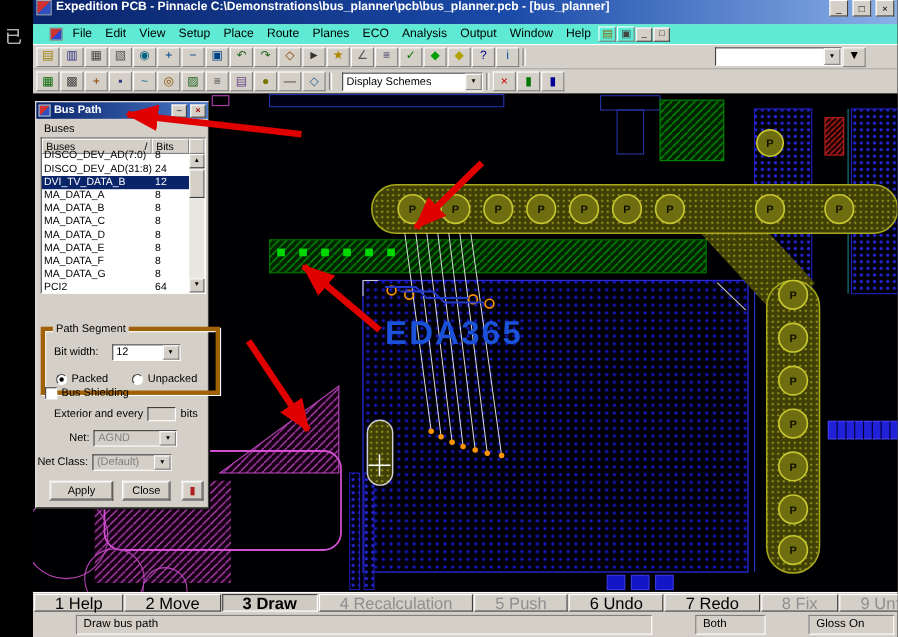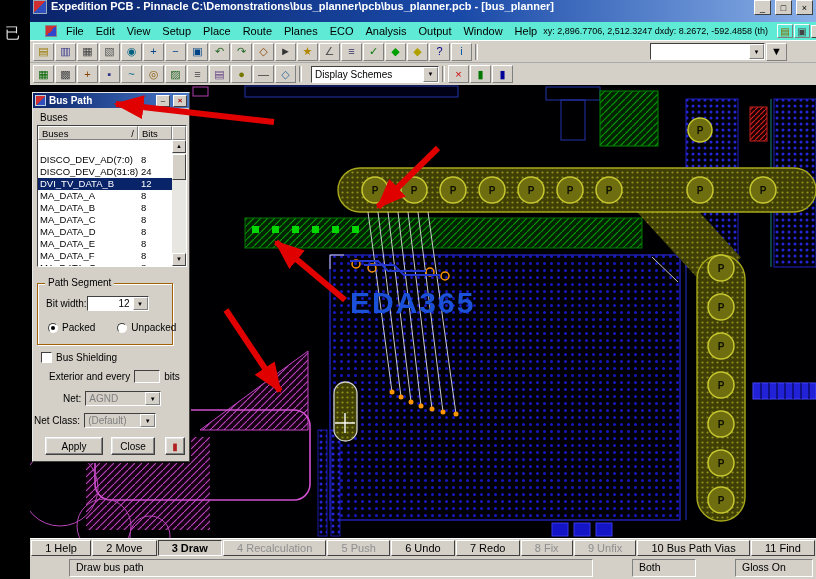--- a/index.html
+++ b/index.html
@@ -47,50 +47,50 @@
   .dlg-icon { width:11px; height:11px; flex:none; background:linear-gradient(135deg,#d03030 0 50%,#3050c0 50% 100%); border:1px solid #bcd; }
   .dlg-title-text { color:#fff; font-weight:bold; font-size:10px; flex:1; white-space:nowrap; }
   .dlg-btn { width:14px; height:12px; flex:none; background:#d4d0c8; border:1px solid; border-color:#fff #404040 #404040 #fff; font-size:8px; line-height:9px; text-align:center; }
   .dlg-btn.close-red { color:#a00000; font-weight:bold; }
   .dlg-label { position:absolute; left:7px; top:19px; }
 
   .grid { position:absolute; left:4px; top:32px; width:150px; height:142px; background:#fff; border:1px solid; border-color:#404040 #fff #fff #404040; overflow:hidden; }
   .grid-head { display:flex; height:14px; }
   .gh-cell { background:#d4d0c8; border:1px solid; border-color:#fff #808080 #808080 #fff; font-size:9.5px; padding:0 3px; display:flex; justify-content:space-between; align-items:center; }
   .gh-buses { width:100px; } .gh-bits { width:34px; } .gh-fill { width:14px; }
-  .grid-body { position:absolute; left:0; top:28px; width:134px; }
+  .grid-body { position:absolute; left:0; top:10px; width:134px; }
   .grid-row { display:flex; height:12px; line-height:12px; font-size:9.5px; }
   .grid-row .cell-name { width:100px; padding-left:2px; white-space:nowrap; overflow:hidden; }
   .grid-row .cell-bits { width:34px; padding-left:3px; }
   .grid-row.selected { background:#0a246a; color:#fff; }
   .scrollbar { position:absolute; right:0; top:14px; bottom:0; width:14px; background:#e8e6e0; }
   .sb-arrow { position:absolute; left:0; width:14px; height:13px; background:#d4d0c8; border:1px solid; border-color:#fff #404040 #404040 #fff; font-size:6px; text-align:center; line-height:11px; }
   .sb-up { top:0; } .sb-down { bottom:0; }
   .sb-thumb { position:absolute; left:0; top:14px; width:14px; height:26px; background:#d4d0c8; border:1px solid; border-color:#fff #404040 #404040 #fff; }
 
-  .fieldset { position:absolute; left:4px; top:190px; width:136px; height:62px; border:1px solid #a16207; box-shadow:inset 1px 1px 0 #fff, 1px 1px 0 #fff; }
+  .fieldset { position:absolute; left:4px; top:204px; width:163px; height:62px; border:4px solid #a16207; box-shadow:inset 1px 1px 0 #fff, 1px 1px 0 #fff; }
   .fieldset .legend { position:absolute; top:-7px; left:7px; background:#d4d0c8; padding:0 3px; }
-  .fs-row1 { position:absolute; left:8px; top:12px; display:flex; align-items:center; gap:0; width:134px;text-align:right; }
+  .fs-row1 { position:absolute; left:8px; top:12px; display:flex; align-items:center; gap:12px; width:134px; }
   .fs-row2 { position:absolute; left:10px; top:38px; display:flex; align-items:center; gap:4px; width:134px; }
   .radio { width:10px; height:10px; border-radius:50%; background:#fff; border:1px solid; border-color:#404040 #fff #fff #404040; position:relative; flex:none; }
   .radio.on::after { content:""; position:absolute; left:2px; top:2px; width:4px; height:4px; border-radius:50%; background:#000; }
   .rgap { width:14px; }
 
   .dlg-row { position:absolute; display:flex; align-items:center; gap:4px; }
   .checkbox { width:11px; height:11px; background:#fff; border:1px solid; border-color:#404040 #fff #fff #404040; flex:none; }
   .mini-input { width:26px; height:13px; background:#d4d0c8; border:1px solid; border-color:#404040 #fff #fff #404040; font-size:9px; }
   .dlg-buttons { position:absolute; left:0; top:344px; width:158px; display:flex; align-items:center; }
   .push-btn { height:18px; background:#d4d0c8; border:1px solid; border-color:#fff #404040 #404040 #fff; box-shadow:inset -1px -1px 0 #808080, inset 1px 1px 0 #e8e8e8; font-size:10px; }
   .btn-apply { width:58px; margin-left:12px; }
   .btn-close { width:44px; margin-left:8px; }
   .btn-book { width:20px; margin-left:10px; font-size:10px; color:#b02020; }
 
   
   .fnbar { height:19px; display:flex; background:#d4d0c8; padding:1px 1px; gap:1px; border-top:1px solid #fff; }
-  .fn-btn { flex:1 1 auto; background:#d4d0c8; border:1px solid; border-color:#fff #404040 #404040 #fff; font-size:11px; white-space:nowrap; padding:0 7px; }
+  .fn-btn { flex:1 1 auto; background:#d4d0c8; border:1px solid; border-color:#fff #404040 #404040 #fff; font-size:15px; white-space:nowrap; padding:0 18px; }
   .fn-btn.active { border-color:#404040 #fff #fff #404040; background:#cfcbc3; font-weight:bold; }
   .fn-btn.disabled { color:#8e8e8e; }
 
   
   .statusbar { height:22px; display:flex; gap:3px; padding:2px 3px; background:#d4d0c8; align-items:stretch; }
   .sb-panel { border:1px solid; border-color:#808080 #fff #fff #808080; padding:1px 6px; font-size:10.5px; white-space:nowrap;margin-left:36px; }
   .sb-msg { flex:1; }
   .sb-both { width:64px; } .sb-gloss { width:78px; }
 
   .arrows-overlay { position:absolute; left:0; top:0; width:816px; height:579px; z-index:99; pointer-events:none; }
@@ -124,21 +124,20 @@
           <span class="menu-item">Setup</span>
           <span class="menu-item">Place</span>
           <span class="menu-item">Route</span>
           <span class="menu-item">Planes</span>
           <span class="menu-item">ECO</span>
           <span class="menu-item">Analysis</span>
           <span class="menu-item">Output</span>
           <span class="menu-item">Window</span>
           <span class="menu-item">Help</span>
         </div>
-      <span class="coords">xy: 2,896.7706, 2,512.3247    dxdy: 8.2672, -592.4858    (th)</span>
       <span class="mini-icon" style="color:#886600">▤</span>
       <span class="mini-icon" style="color:#444">▣</span>
       <button class="mini-btn">_</button>
       <button class="mini-btn">□</button>
 
     </div>
 
     <div class="toolbar row1">
       <div style="display:flex;gap:1px">
 

